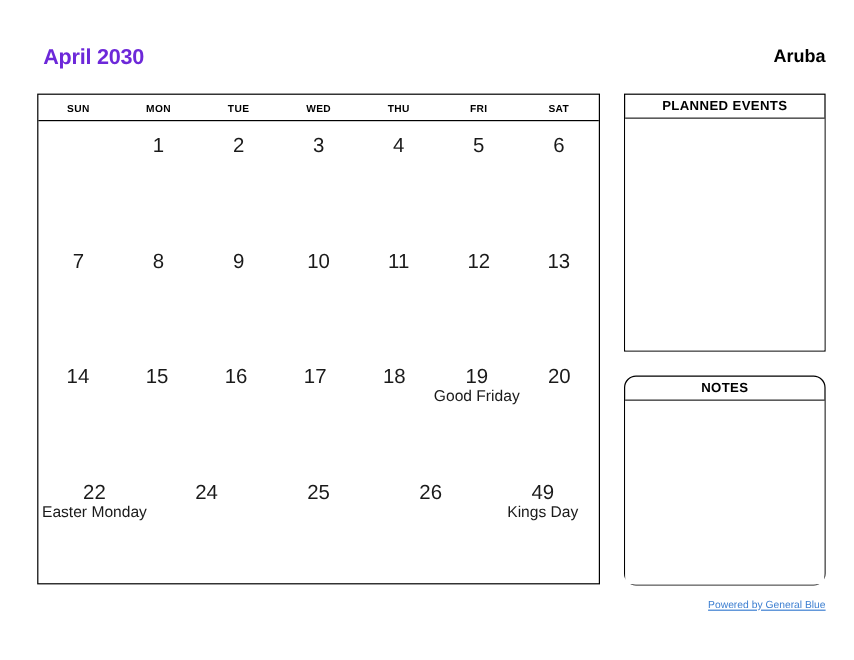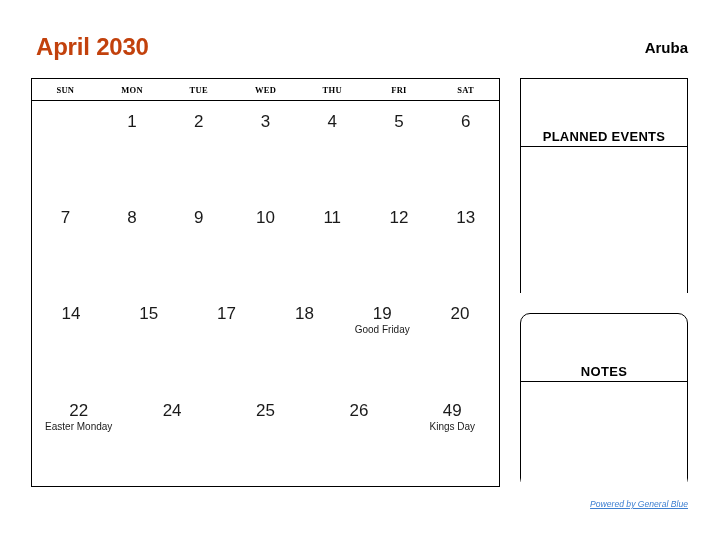--- a/index.html
+++ b/index.html
@@ -22,25 +22,25 @@
     position: absolute;
     left: 31px;
     top: 32px;
     width: 657px;
     height: 34px;
   }
   #page-title {
     position: absolute;
     left: 5px;
     top: 0;
-    font-size: 24px;
+    font-size: 18px;
     font-weight: bold;
     letter-spacing: -0.2px;
     line-height: 30px;
-    color: #c2410c;
+    color: #6d28d9;
     white-space: nowrap;
   }
   #location-title {
     position: absolute;
     right: 0;
     top: 6px;
     font-size: 15px;
     font-weight: bold;
     line-height: 20px;
     color: #000;
@@ -66,21 +66,20 @@
   }
   .weekday-cell {
     flex: 1 1 0;
     display: flex;
     align-items: center;
     justify-content: center;
     font-size: 8.5px;
     font-weight: bold;
     letter-spacing: 0.3px;
     color: #000;
-    font-family: Liberation Serif, serif;
   }
   #weeks-body {
     height: calc(100% - 22.3px);
     display: flex;
     flex-direction: column;
   }
   .week-row {
     flex: 1 1 0;
     display: flex;
   }
@@ -95,21 +94,21 @@
     box-sizing: border-box;
   }
   .day-number {
     font-size: 17px;
     line-height: 20px;
     font-weight: normal;
     color: #1a1a1a;
   }
   .day-event {
     margin-top: 1px;
-    font-size: 10px;
+    font-size: 13px;
     line-height: 9px;
     color: #1a1a1a;
     text-align: center;
     white-space: nowrap;
   }
   .day-cell.empty .day-number { visibility: hidden; }
 
   
   .side-panel {
     position: absolute;
@@ -127,46 +126,44 @@
     top: 313px;
     height: 175px;
     border-radius: 10px;
   }
   .panel-header {
     height: 19px;
     border-bottom: 1.3px solid #000;
     display: flex;
     align-items: center;
     justify-content: center;
-    font-size: 13px;
+    font-size: 11px;
     font-weight: bold;
     letter-spacing: 0.3px;
     color: #000;
-    margin-top: 48px;
   }
   .panel-body {
     height: calc(100% - 20.3px);
     background: #fff;
   }
 
   
   #footer-credit {
     position: absolute;
     left: 520px;
     top: 498px;
     width: 168px;
     text-align: right;
     font-size: 8.6px;
     line-height: 12px;
   }
   #footer-credit-link {
     color: #3d7fd1;
     text-decoration: underline;
     white-space: nowrap;
-    font-style: italic;
   }
 </style>
 </head>
 <body>
 
 <div id="header-bar">
   <div id="page-title">April 2030</div>
   <div id="location-title">Aruba</div>
 </div>
 
@@ -228,20 +225,23 @@
         </div>
       </div>
       <div class="week-row">
         <div class="day-cell">
           <div class="day-number">14</div>
         </div>
         <div class="day-cell">
           <div class="day-number">15</div>
         </div>
         <div class="day-cell">
+          <div class="day-number">16</div>
+        </div>
+        <div class="day-cell">
           <div class="day-number">17</div>
         </div>
         <div class="day-cell">
           <div class="day-number">18</div>
         </div>
         <div class="day-cell">
           <div class="day-number">19</div>
           <div class="day-event">Good Friday</div>
         </div>
         <div class="day-cell">

